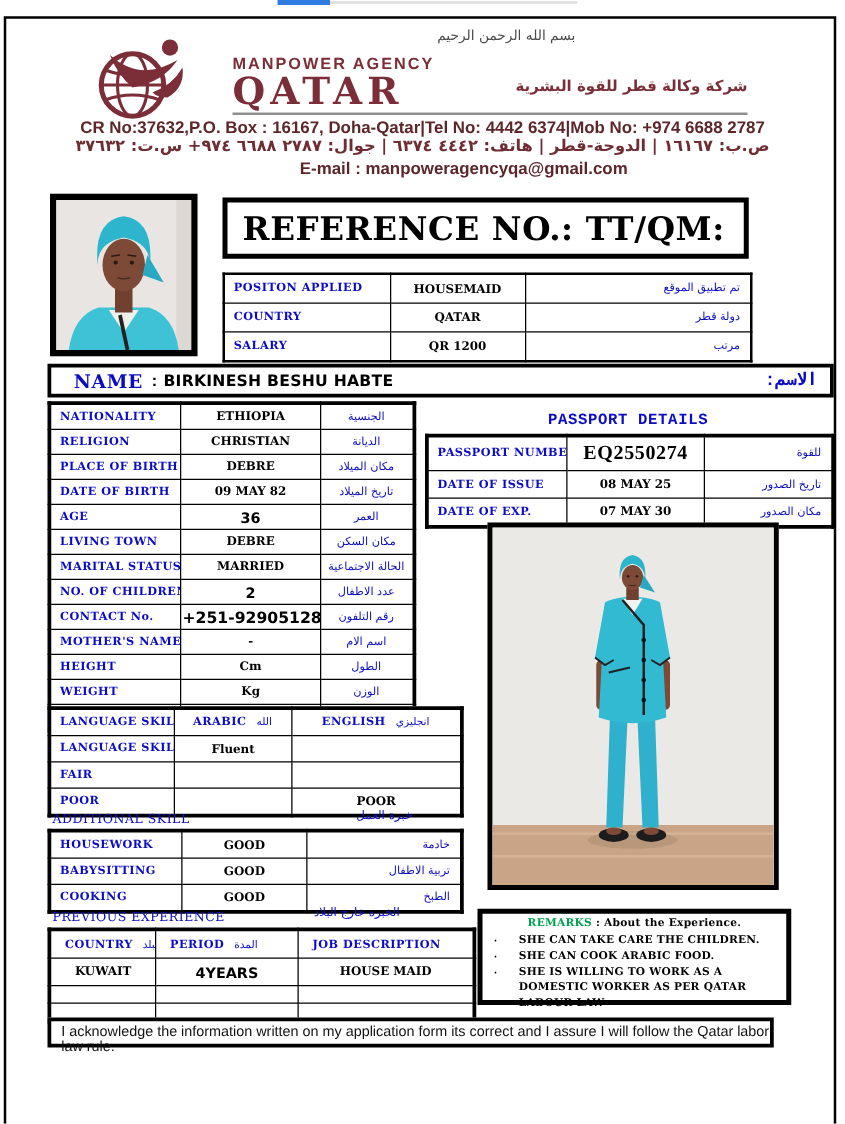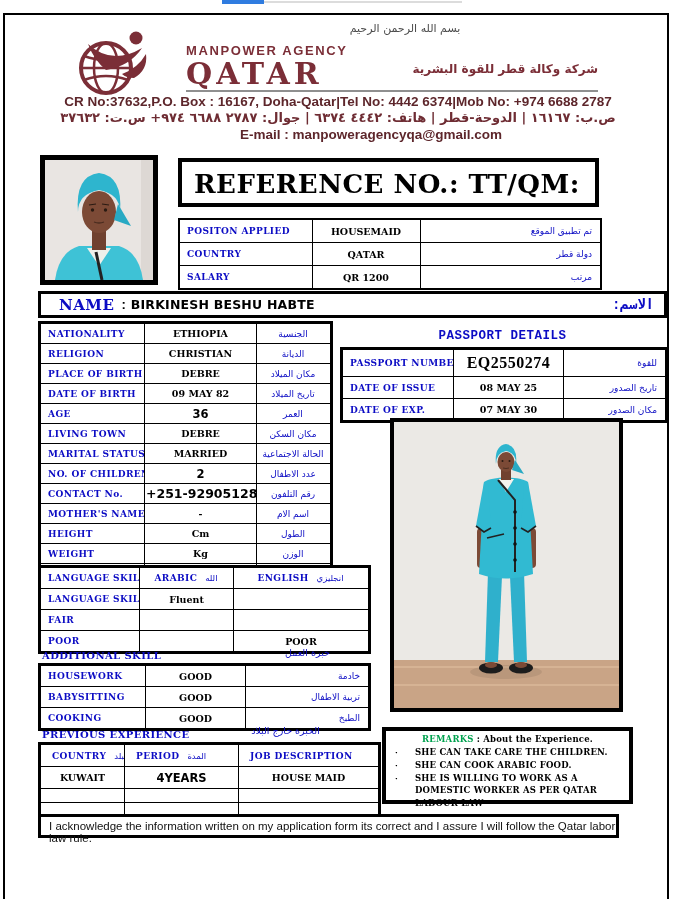--- a/index.html
+++ b/index.html
@@ -68,21 +68,21 @@
   #pp-table{left:340px;top:347px;width:325px;border:3px solid #000;}
   #pp-table td{height:19px;}
   #pp-table tr.r1 td{height:24px;}
   .pp-num{font-family:"Liberation Serif",serif;font-weight:bold;font-size:16px;letter-spacing:.5px;text-align:center;}
 
   #lang-table{left:38px;top:565px;width:330px;border:3px solid #000;}
   #lang-table td{height:18px;}
   .lbl.c{text-align:center;padding-left:0;}
   .ar-inline{color:#0c0cc4;font-family:"DejaVu Sans",sans-serif;font-size:8.5px;margin-left:8px;font-weight:normal;}
 
-  .sec-head{color:#0c0cc4;font-family:"DejaVu Serif",serif;font-weight:bold;font-size:10px;letter-spacing:.4px;}
+  .sec-head{color:#0c0cc4;font-family:"DejaVu Serif",serif;font-weight:normal;font-size:10px;letter-spacing:.4px;}
   #addl-head{left:42px;top:650px;}
   #addl-head-ar{left:250px;top:647px;width:115px;text-align:center;color:#0c0cc4;
                 font-family:"DejaVu Sans",sans-serif;font-size:9.5px;direction:rtl;}
   #addl-table{left:38px;top:663px;width:330px;border:3px solid #000;}
   #addl-table td{height:18px;}
 
   #prev-head{left:42px;top:729px;}
   #prev-head-ar{left:228px;top:725px;width:115px;text-align:center;color:#0c0cc4;
                 font-family:"DejaVu Sans",sans-serif;font-size:9.5px;direction:rtl;}
   #exp-table{left:38px;top:742px;width:340px;border:3px solid #000;}

